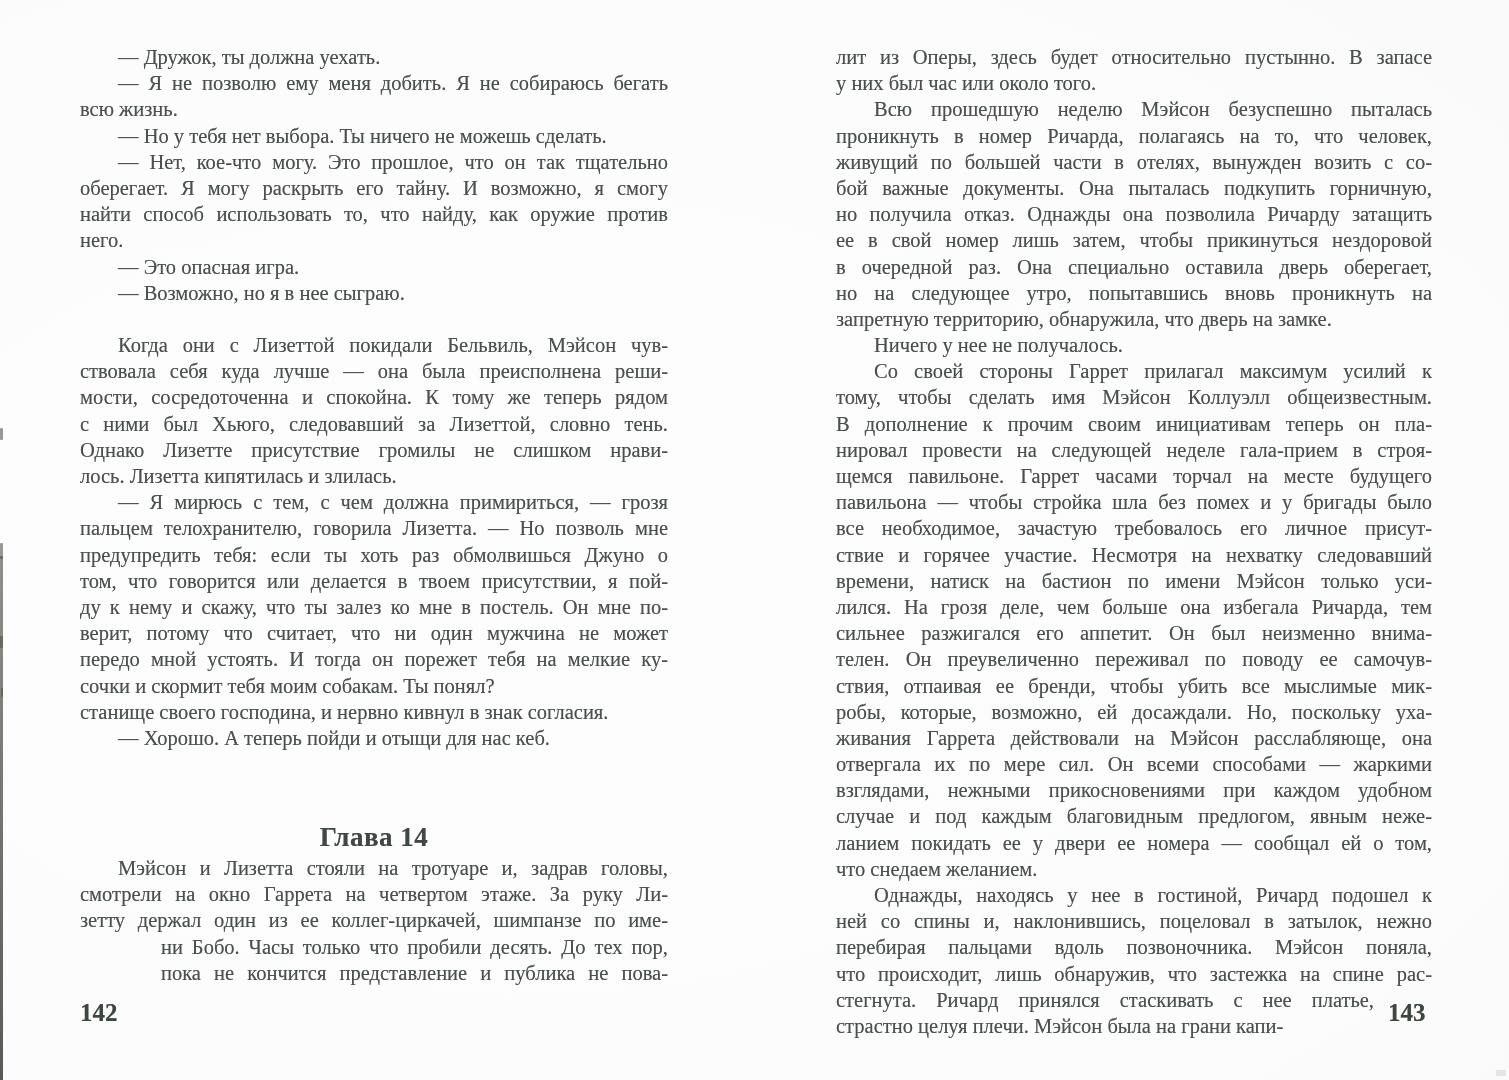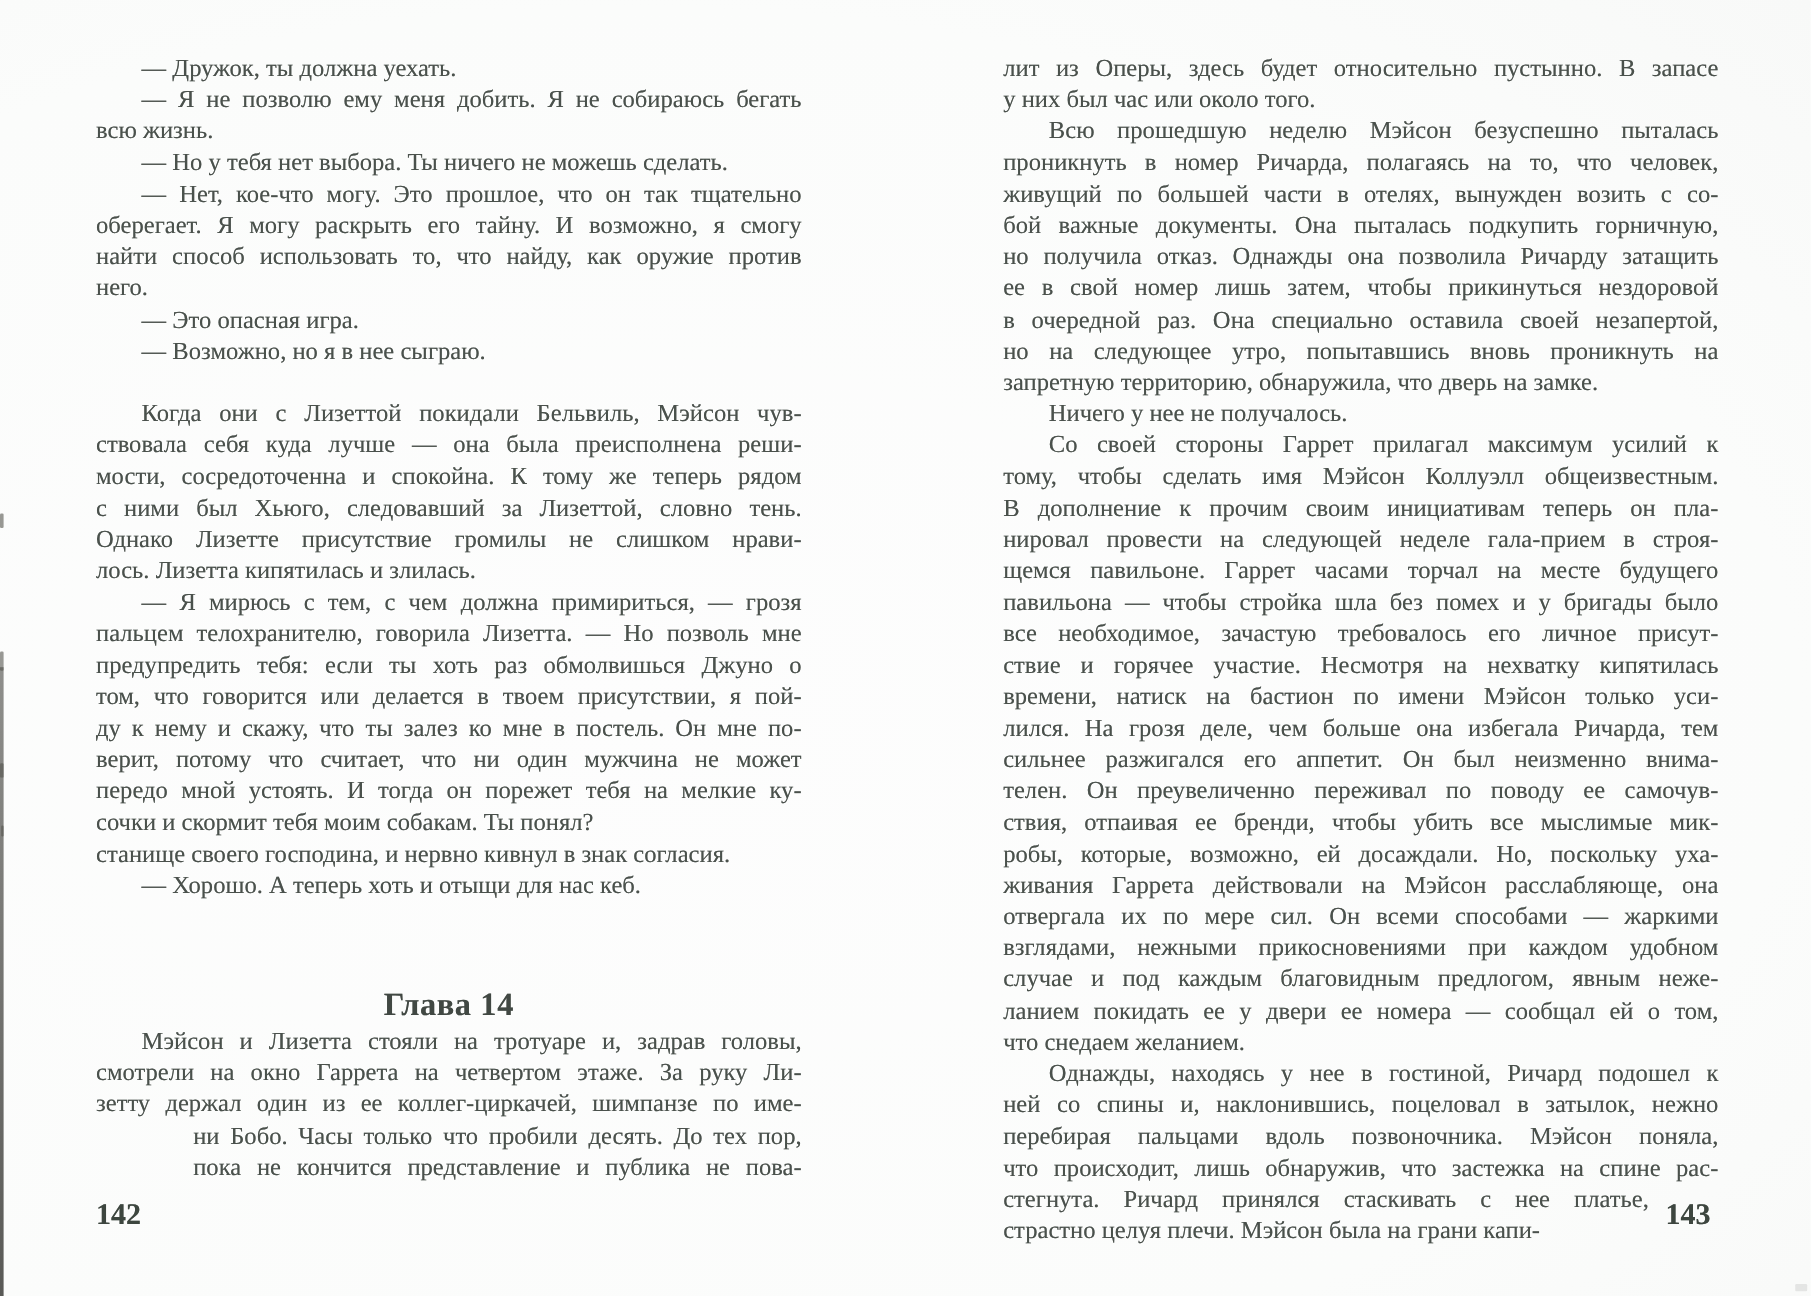--- a/index.html
+++ b/index.html
@@ -105,50 +105,50 @@
       <div class="ln para-end">лось. Лизетта кипятилась и злилась.</div>
       <div class="ln para-start">— Я мирюсь с тем, с чем должна примириться, — грозя</div>
       <div class="ln">пальцем телохранителю, говорила Лизетта. — Но позволь мне</div>
       <div class="ln">предупредить тебя: если ты хоть раз обмолвишься Джуно о</div>
       <div class="ln">том, что говорится или делается в твоем присутствии, я пой-</div>
       <div class="ln">ду к нему и скажу, что ты залез ко мне в постель. Он мне по-</div>
       <div class="ln">верит, потому что считает, что ни один мужчина не может</div>
       <div class="ln">передо мной устоять. И тогда он порежет тебя на мелкие ку-</div>
       <div class="ln para-end">сочки и скормит тебя моим собакам. Ты понял?</div>
       <div class="ln para-end">станище своего господина, и нервно кивнул в знак согласия.</div>
-      <div class="ln para-start para-end">— Хорошо. А теперь хоть и отыщи для нас кеб.</div>
+      <div class="ln para-start para-end">— Хорошо. А теперь пойди и отыщи для нас кеб.</div>
       <div class="ln chapter-heading">Глава 14</div>
       <div class="ln para-start">Мэйсон и Лизетта стояли на тротуаре и, задрав головы,</div>
       <div class="ln">смотрели на окно Гаррета на четвертом этаже. За руку Ли-</div>
       <div class="ln">зетту держал один из ее коллег-циркачей, шимпанзе по име-</div>
       <div class="ln inset-left">ни Бобо. Часы только что пробили десять. До тех пор,</div>
       <div class="ln inset-left">пока не кончится представление и публика не пова-</div>
     </div>
 
   <div class="page-col right">
       <div class="ln">лит из Оперы, здесь будет относительно пустынно. В запасе</div>
       <div class="ln para-end">у них был час или около того.</div>
       <div class="ln para-start">Всю прошедшую неделю Мэйсон безуспешно пыталась</div>
       <div class="ln">проникнуть в номер Ричарда, полагаясь на то, что человек,</div>
       <div class="ln">живущий по большей части в отелях, вынужден возить с со-</div>
       <div class="ln">бой важные документы. Она пыталась подкупить горничную,</div>
       <div class="ln">но получила отказ. Однажды она позволила Ричарду затащить</div>
       <div class="ln">ее в свой номер лишь затем, чтобы прикинуться нездоровой</div>
-      <div class="ln">в очередной раз. Она специально оставила своей незапертой,</div>
+      <div class="ln">в очередной раз. Она специально оставила дверь оберегает,</div>
       <div class="ln">но на следующее утро, попытавшись вновь проникнуть на</div>
       <div class="ln para-end">запретную территорию, обнаружила, что дверь на замке.</div>
       <div class="ln para-start para-end">Ничего у нее не получалось.</div>
       <div class="ln para-start">Со своей стороны Гаррет прилагал максимум усилий к</div>
       <div class="ln">тому, чтобы сделать имя Мэйсон Коллуэлл общеизвестным.</div>
       <div class="ln">В дополнение к прочим своим инициативам теперь он пла-</div>
       <div class="ln">нировал провести на следующей неделе гала-прием в строя-</div>
       <div class="ln">щемся павильоне. Гаррет часами торчал на месте будущего</div>
       <div class="ln">павильона — чтобы стройка шла без помех и у бригады было</div>
       <div class="ln">все необходимое, зачастую требовалось его личное присут-</div>
-      <div class="ln">ствие и горячее участие. Несмотря на нехватку кипятилась</div>
+      <div class="ln">ствие и горячее участие. Несмотря на нехватку следовавший</div>
       <div class="ln">времени, натиск на бастион по имени Мэйсон только уси-</div>
       <div class="ln">лился. На грозя деле, чем больше она избегала Ричарда, тем</div>
       <div class="ln">сильнее разжигался его аппетит. Он был неизменно внима-</div>
       <div class="ln">телен. Он преувеличенно переживал по поводу ее самочув-</div>
       <div class="ln">ствия, отпаивая ее бренди, чтобы убить все мыслимые мик-</div>
       <div class="ln">робы, которые, возможно, ей досаждали. Но, поскольку уха-</div>
       <div class="ln">живания Гаррета действовали на Мэйсон расслабляюще, она</div>
       <div class="ln">отвергала их по мере сил. Он всеми способами — жаркими</div>
       <div class="ln">взглядами, нежными прикосновениями при каждом удобном</div>
       <div class="ln">случае и под каждым благовидным предлогом, явным неже-</div>

